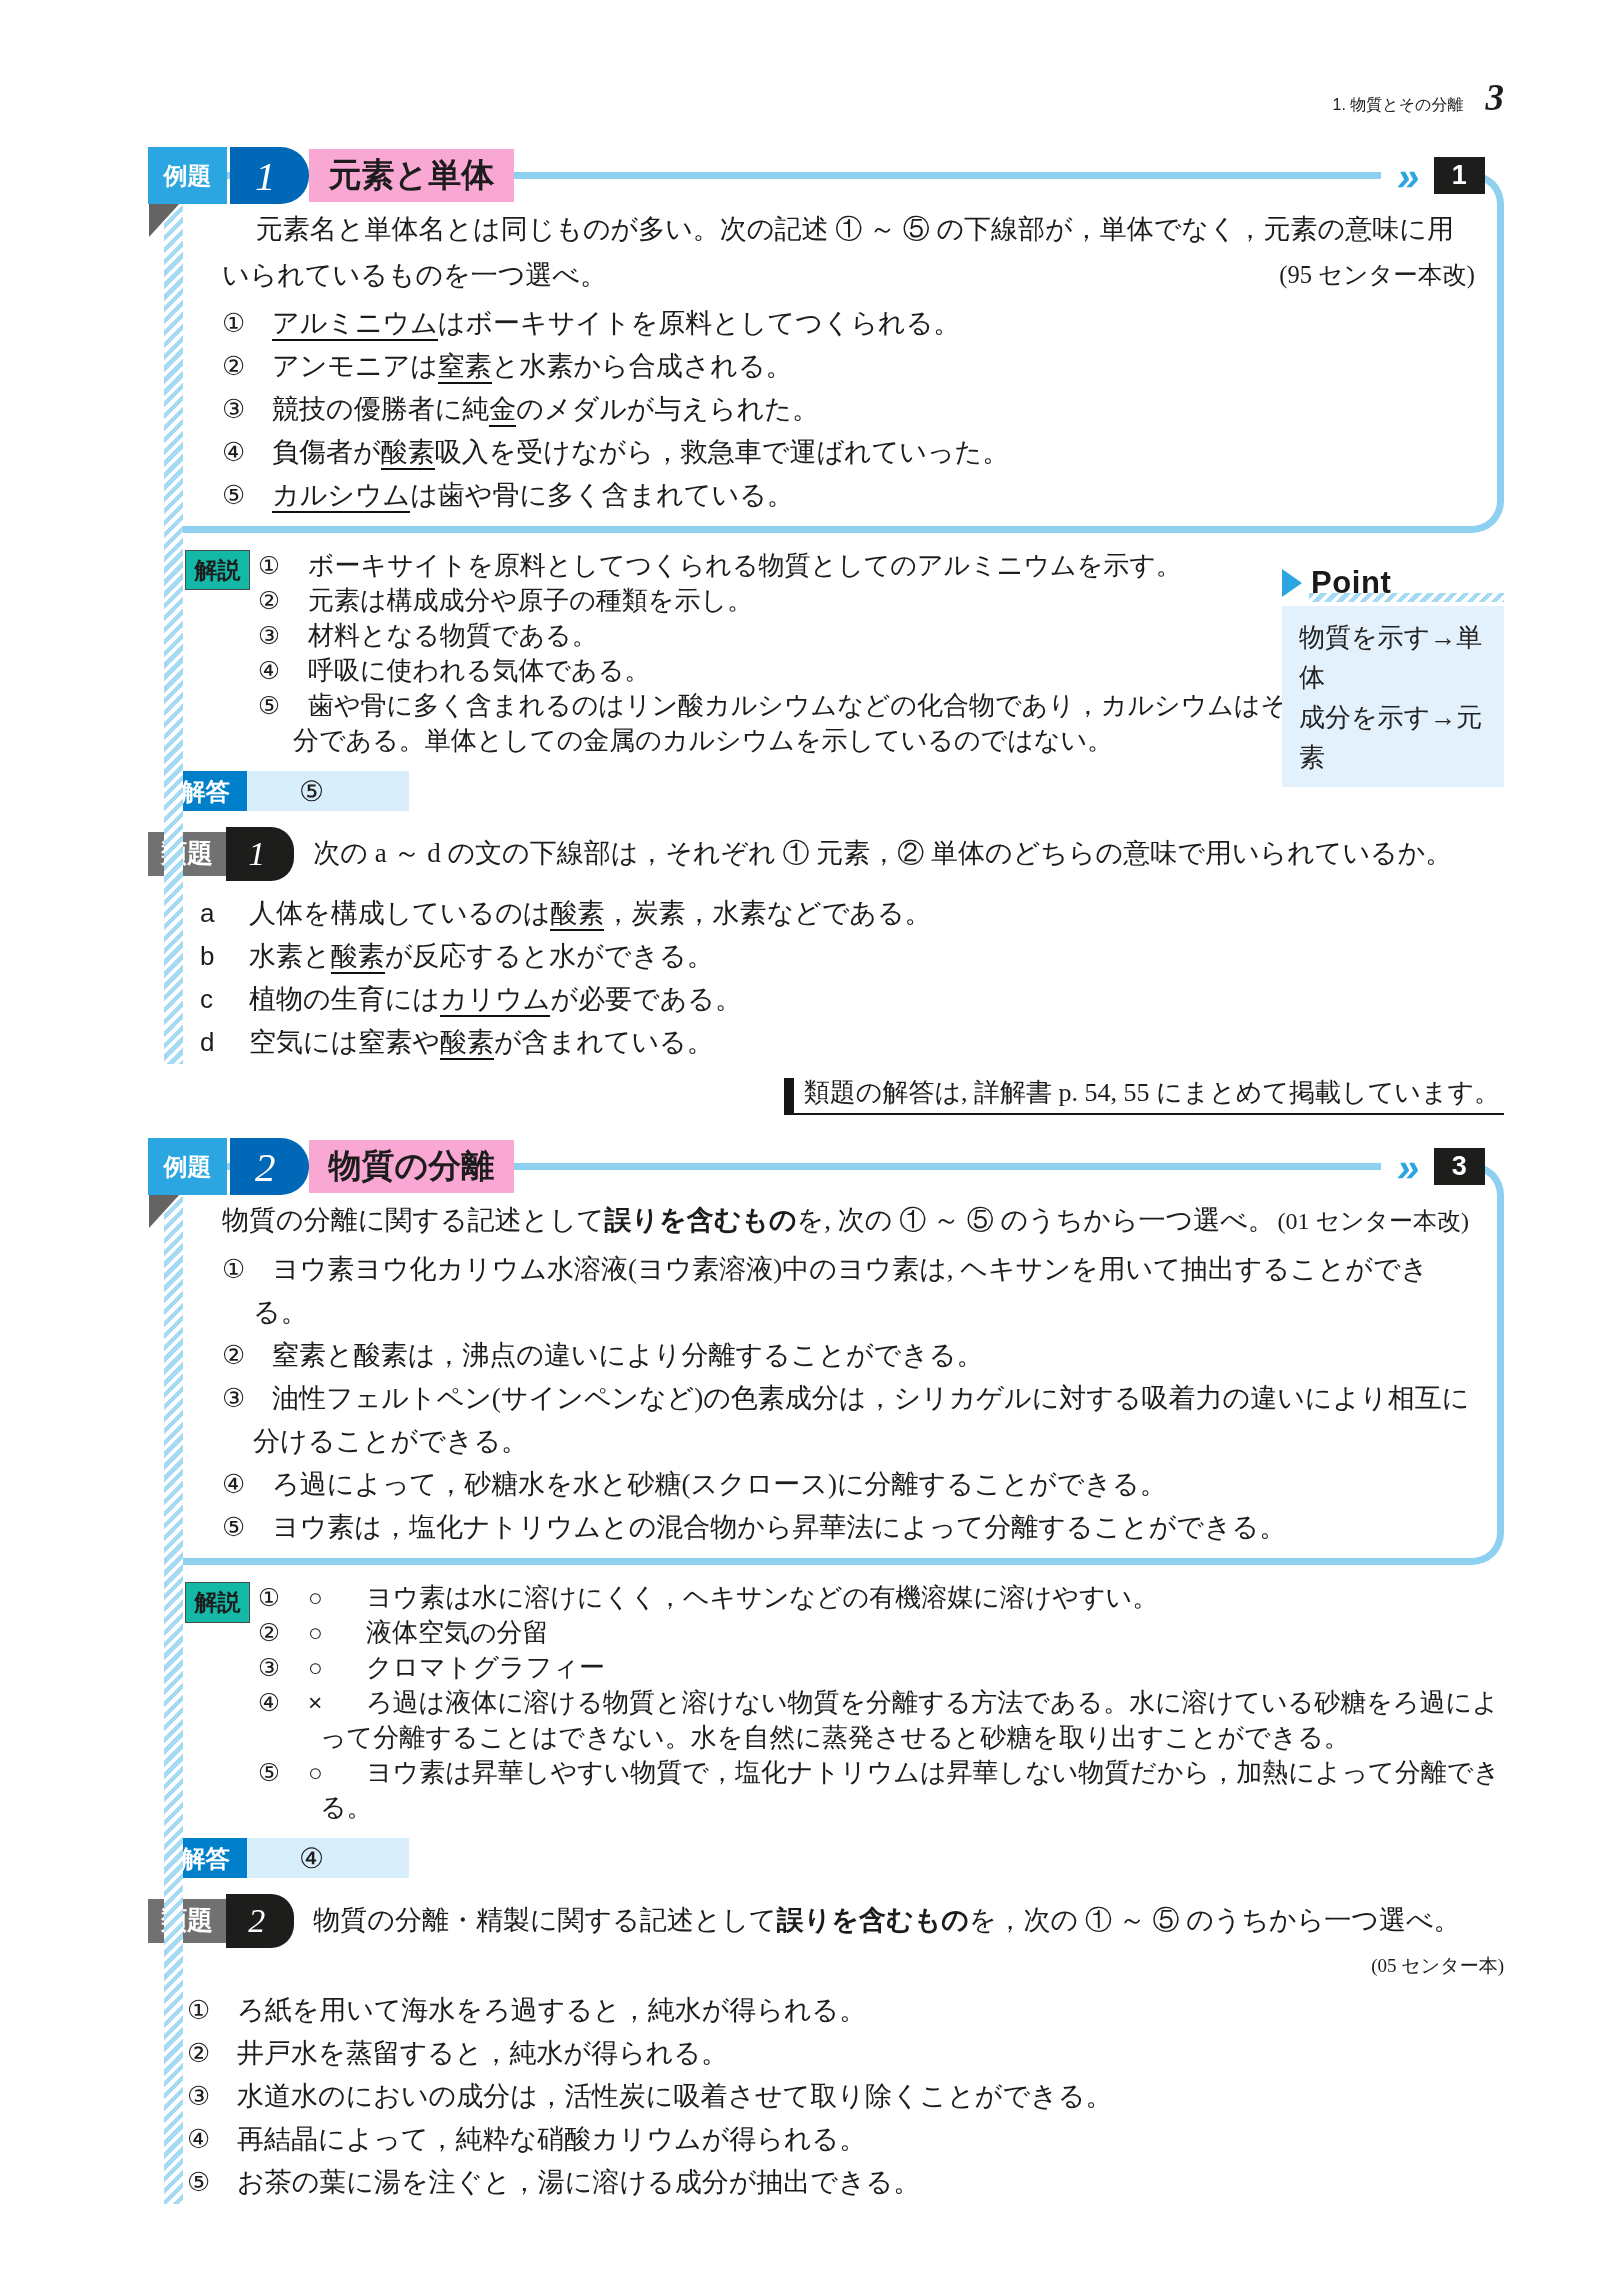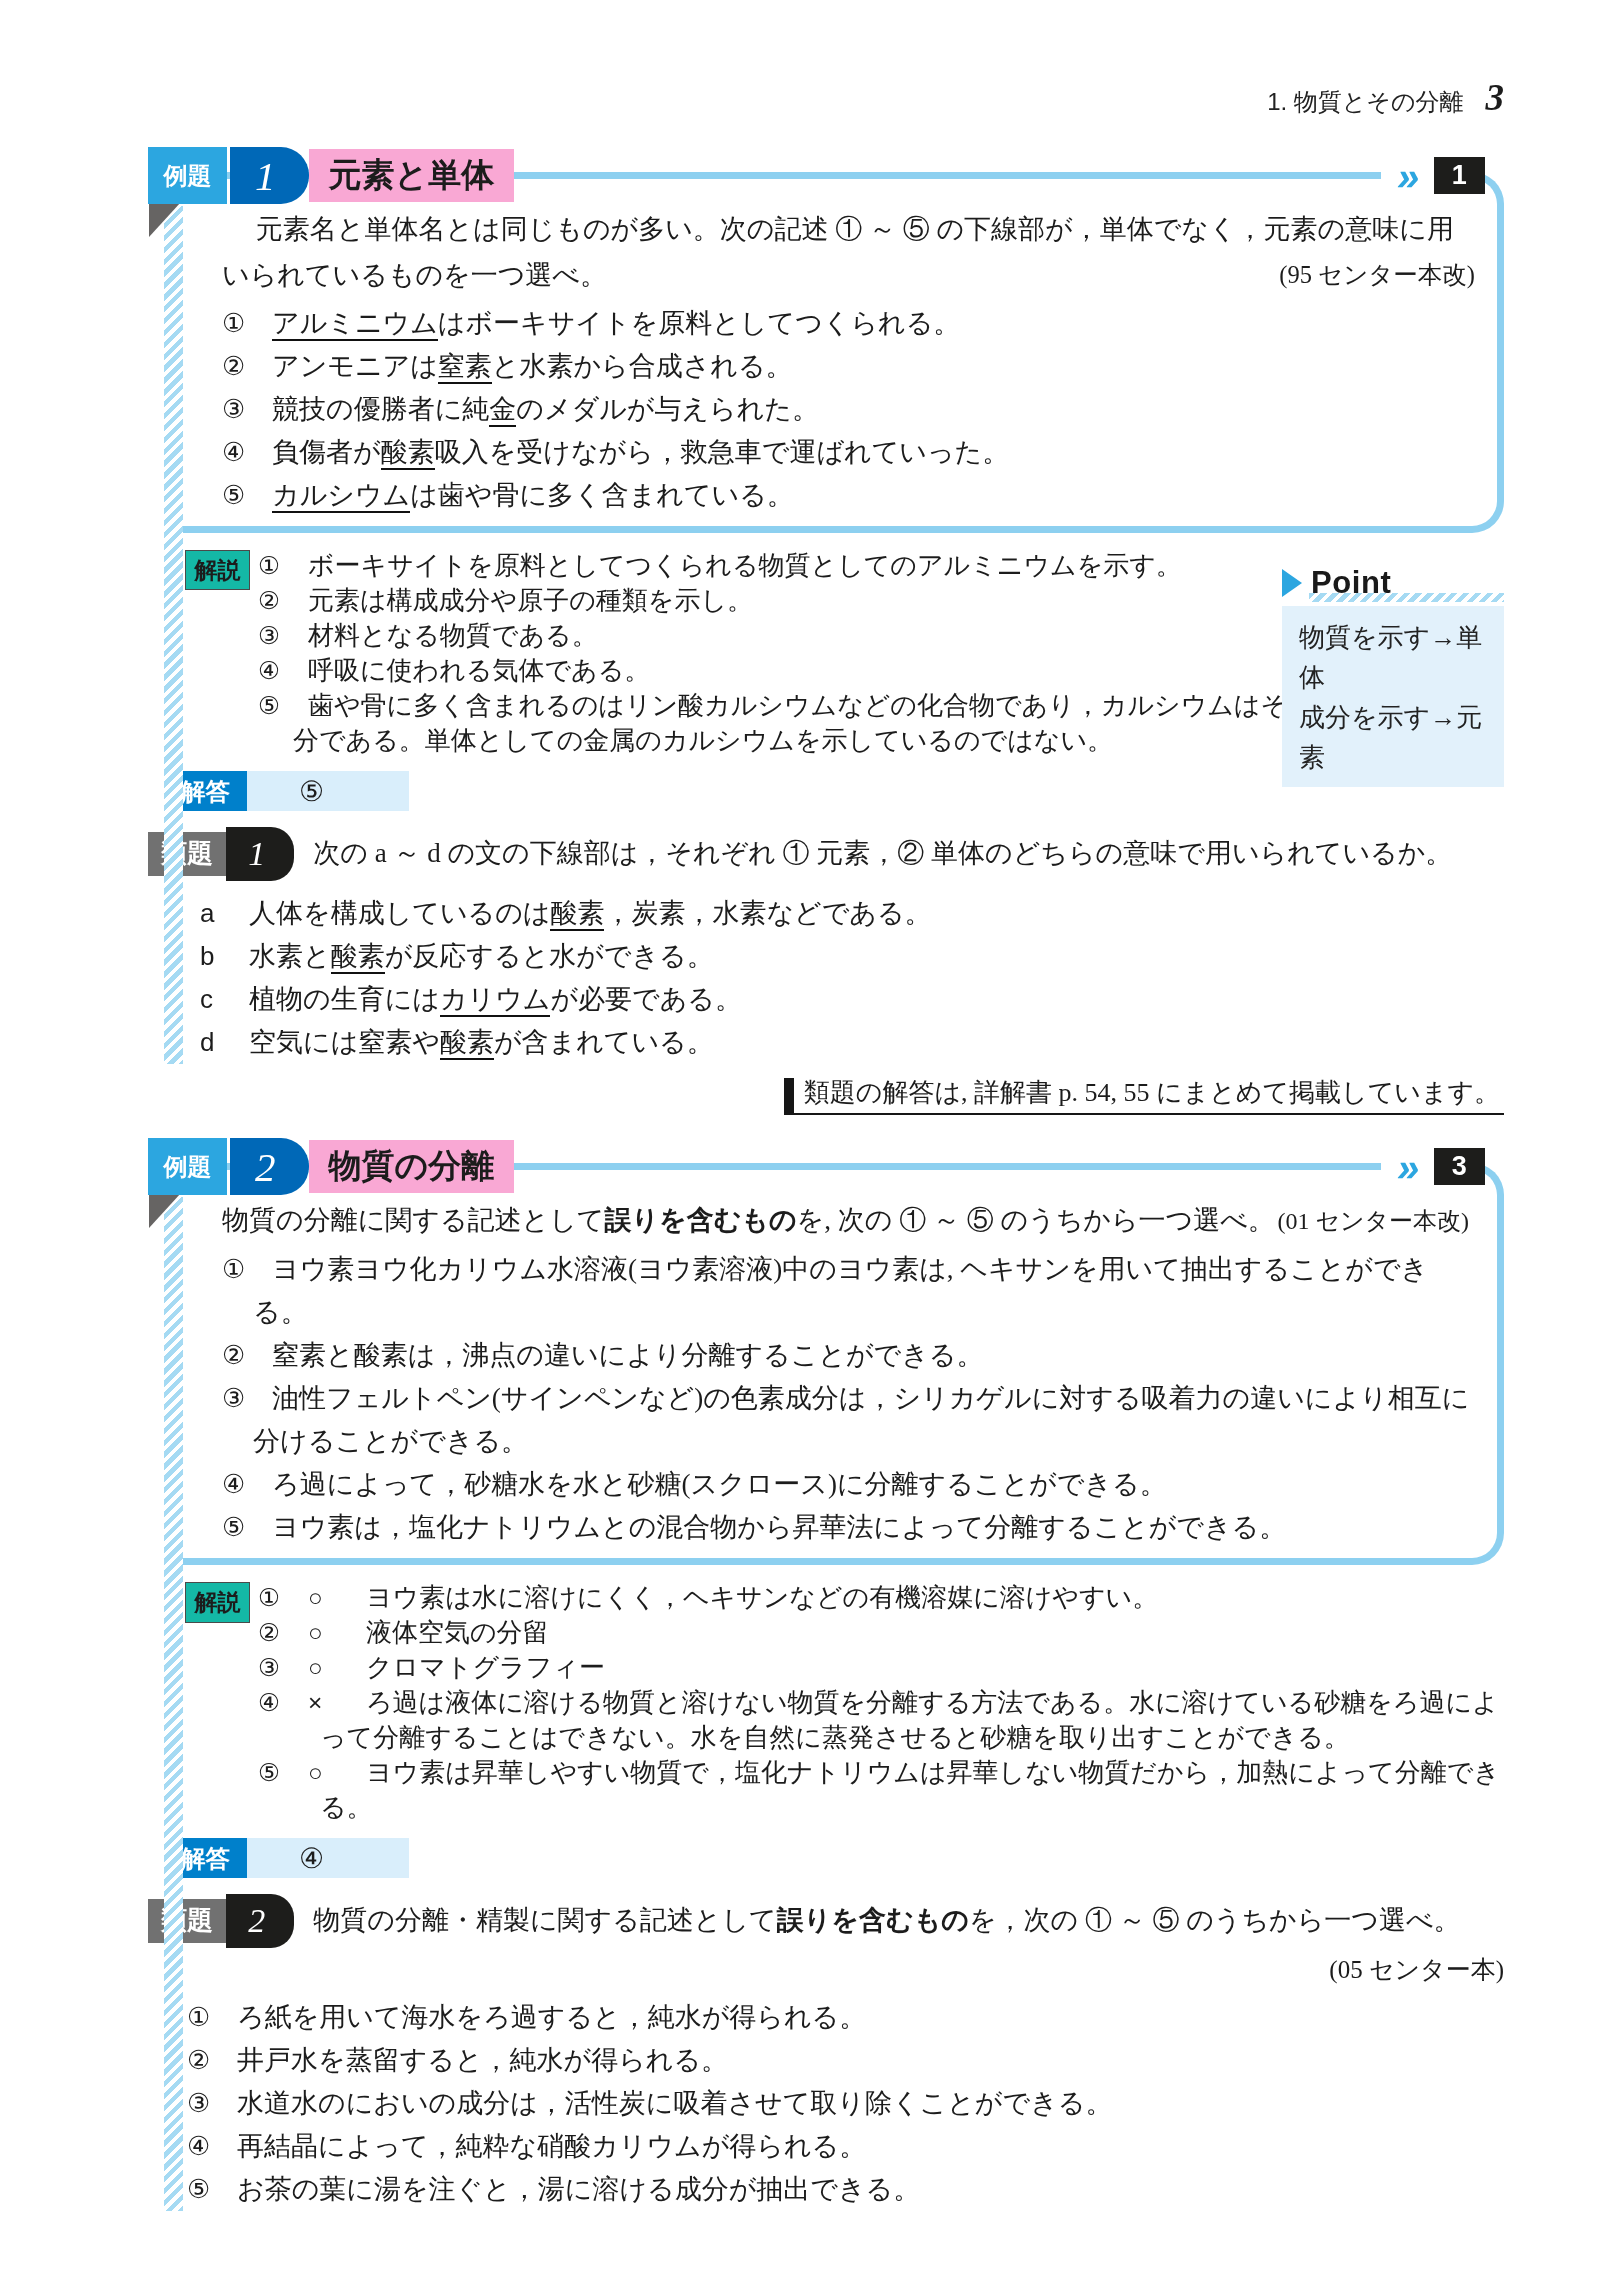--- a/index.html
+++ b/index.html
@@ -15,21 +15,21 @@
     --sans:"Liberation Sans","DejaVu Sans",sans-serif;
   }
   *{box-sizing:border-box;}
   html,body{margin:0;padding:0;}
   body{width:1623px;height:2284px;background:#fff;color:#1c1c1c;
        font-family:var(--serif);overflow:hidden;}
   .page{width:1623px;height:2284px;padding:76px 119px 0 148px;}
 
   
   .page-header{display:flex;justify-content:flex-end;align-items:baseline;gap:22px;height:39px;}
-  .chapter{font-family:var(--sans);font-size:24px;color:#222;}
+  .chapter{font-family:var(--sans);font-size:16px;color:#222;}
   .pagenum{font-family:var(--serif);font-style:italic;font-weight:bold;font-size:37px;}
 
   
   .ex{position:relative;}
   .ex1{margin-top:32px;}
   .ex2{margin-top:23px;}
   .stripe{position:absolute;left:16px;top:59px;bottom:0;width:19.3px;
     background:repeating-linear-gradient(135deg,#ffffff 0 3.9px,#A5DAF3 3.9px 8.4px);}
   .fold{position:absolute;left:1.3px;top:55px;width:0;height:0;
     border-top:35px solid #666463;border-right:32px solid transparent;}
@@ -97,21 +97,21 @@
   .ruidai{margin-top:15.5px;}
   .ruidai-head{display:flex;align-items:center;}
   .rbadge{background:var(--gray);color:#fff;font-family:var(--sans);font-weight:bold;
     font-size:26px;display:flex;align-items:center;height:44px;padding:0 13px;}
   .rnum{background:var(--ink);color:#fff;font-family:var(--serif);font-style:italic;
     font-size:34px;width:68px;height:54px;display:flex;align-items:center;justify-content:center;
     border-radius:0 23px 23px 0;margin-right:19.3px;padding-right:6.4px;}
   .rstatement{flex:1;margin:0;font-size:27px;line-height:37px;}
   .abcd{list-style:none;margin:11px 0 0 52px;padding:0;font-size:27px;line-height:43px;}
   .letter{display:inline-block;width:49px;font-family:var(--sans);font-size:26px;}
-  .rsource{margin:5.2px 0 0;text-align:right;font-size:25px;}
+  .rsource{margin:5.2px 0 0;text-align:right;font-size:19px;}
   .r2opts{list-style:none;margin:10.3px 0 0 39px;padding:0;font-size:27px;line-height:43px;}
   .r2opts li{padding-left:31px;text-indent:-31px;}
 
   
   .note{display:flex;justify-content:flex-end;margin-top:14px;}
   .note-inner{border-left:10.3px solid #161616;border-bottom:2.6px solid #161616;
     padding:0 3.9px 5.2px 10.3px;font-size:26px;line-height:30px;}
 </style>
 </head>
 <body>

